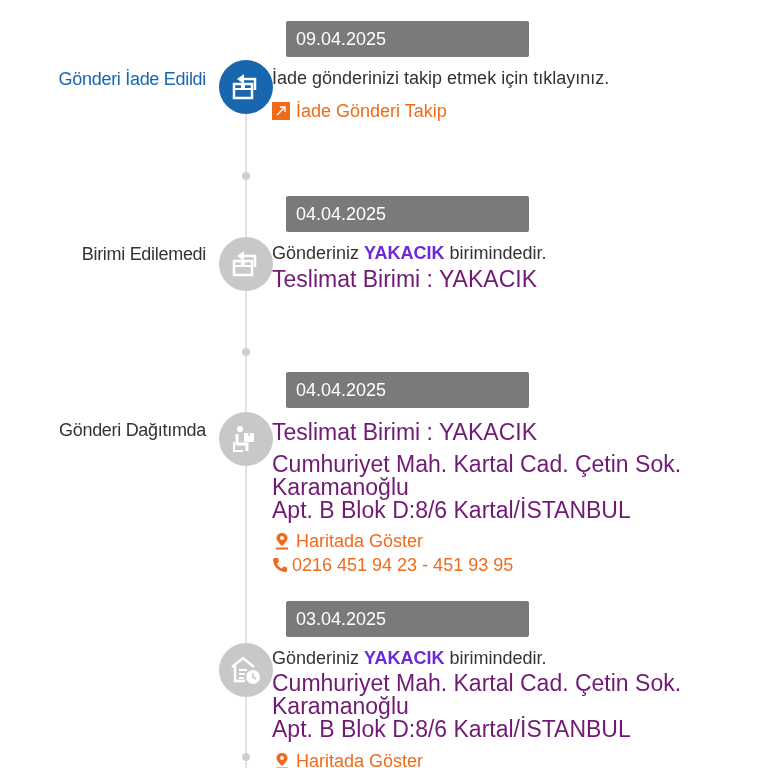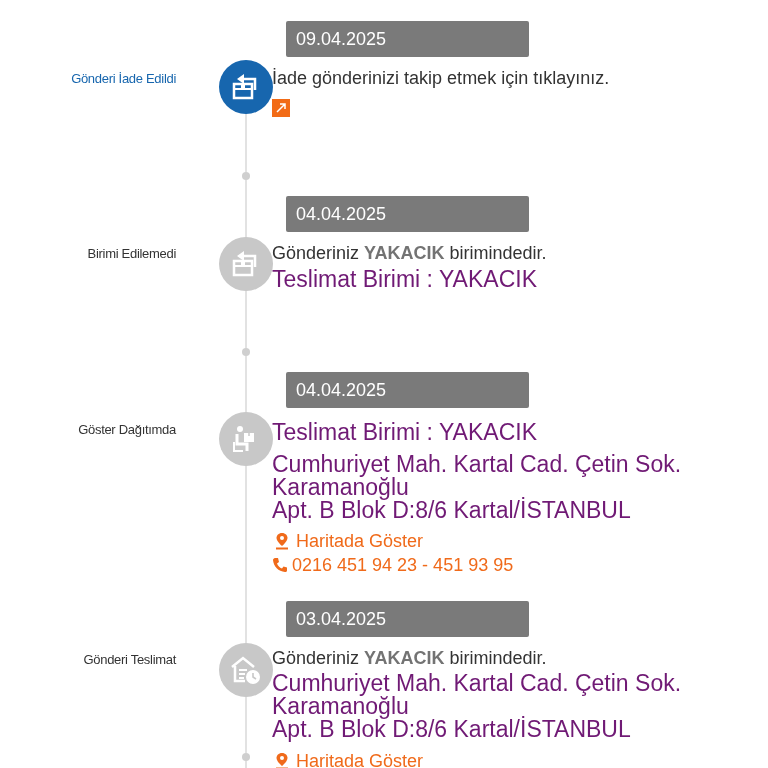--- a/index.html
+++ b/index.html
@@ -28,23 +28,23 @@
       border-radius: 50%;
       background: #cfcfcf;
     }
     .event {
       position: absolute;
       left: 0;
       width: 768px;
     }
     .status-label {
       position: absolute;
-      right: 636px;
+      right: 606px;
       text-align: right;
-      font-size: 13px;
+      font-size: 18px;
       color: #333333;
       line-height: 22px;
       letter-spacing: -0.3px;
     }
     .status-label.active { color: #1766ae; }
     .icon-circle {
       position: absolute;
       left: 175px;
       width: 54px; height: 54px;
       border-radius: 50%;
@@ -68,21 +68,21 @@
       position: absolute;
       left: 228px;
       width: 520px;
     }
     .line-main {
       font-size: 18px;
       color: #333333;
       line-height: 24px;
       white-space: nowrap;
     }
-    .line-main b { color: #737373; }
+    .line-main b { color: #6d28d9; }
     .line-sub {
       font-size: 23px;
       color: #701a75;
       line-height: 23px;
     }
     .link {
       font-size: 18px;
       color: #f06a1a;
       line-height: 24px;
       display: flex; align-items: center;
@@ -118,20 +118,21 @@
       </svg>
     </div>
     <div class="content" style="top:66px">
       <div class="line-main">İade gönderinizi takip etmek için tıklayınız.</div>
       <div class="link" style="margin-top:9px">
         <span class="ext-box">
           <svg width="12" height="12" viewBox="0 0 12 12">
               <path d="M2 10 L10 2 M5 2 H10 V7" stroke="#fff" stroke-width="1.5" fill="none"></path>
             </svg>
         </span>
+        <span>İade Gönderi Takip</span>
       </div>
     </div>
   </div>
 
   <div class="event" style="top:0">
     <div class="date-bar" style="top:196px">04.04.2025</div>
     <div class="status-label" style="top:243px">Birimi Edilemedi</div>
     <div class="icon-circle" style="top:237px">
       <svg width="30" height="28" viewBox="0 0 30 28">
         <path d="M12 6 H24 V17" fill="none" stroke="#fff" stroke-width="2.5"></path>
@@ -142,21 +143,21 @@
       </svg>
     </div>
     <div class="content" style="top:241px">
       <div class="line-main"><span>Gönderiniz </span><b>YAKACIK</b><span> birimindedir.</span></div>
       <div class="line-sub" style="margin-top:3px">Teslimat Birimi : YAKACIK</div>
     </div>
   </div>
 
   <div class="event" style="top:0">
     <div class="date-bar" style="top:372px">04.04.2025</div>
-    <div class="status-label" style="top:419px">Göster Dağıtımda</div>
+    <div class="status-label" style="top:419px">Gönderi Dağıtımda</div>
     <div class="icon-circle" style="top:412px">
       <svg width="30" height="30" viewBox="0 0 30 30">
         <circle cx="9" cy="5" r="3" fill="#fff"></circle>
         <path d="M6 10 V20 H16 V27" fill="none" stroke="#fff" stroke-width="3"></path>
         <rect x="13" y="9" width="10" height="9" fill="#fff"></rect>
         <line x1="18" y1="9" x2="18" y2="12" stroke="#c8c8c8" stroke-width="1.5"></line>
         <path d="M3 18 V27 H12" fill="none" stroke="#fff" stroke-width="2"></path>
       </svg>
     </div>
     <div class="content" style="top:421px">
@@ -180,21 +181,20 @@
             </svg>
         </span>
         <span>0216 451 94 23 - 451 93 95</span>
       </div>
     </div>
   </div>
 
   <div class="event" style="top:0">
     <div class="date-bar" style="top:601px">03.04.2025</div>
     <div class="status-label" style="top:649px">
-      <div>Gönderi Teslimat</div>
     </div>
     <div class="icon-circle" style="top:643px">
       <svg width="32" height="30" viewBox="0 0 32 30">
         <path d="M2 12 L13 3 L24 12" fill="none" stroke="#fff" stroke-width="2.5"></path>
         <path d="M5 11 V26 H15" fill="none" stroke="#fff" stroke-width="2.5"></path>
         <line x1="9" y1="15" x2="17" y2="15" stroke="#fff" stroke-width="2"></line>
         <line x1="9" y1="19" x2="15" y2="19" stroke="#fff" stroke-width="2"></line>
         <line x1="9" y1="23" x2="14" y2="23" stroke="#fff" stroke-width="2"></line>
         <circle cx="23" cy="22" r="7" fill="#fff"></circle>
         <path d="M23 18 V22 L26 24" fill="none" stroke="#c8c8c8" stroke-width="1.6"></path>

